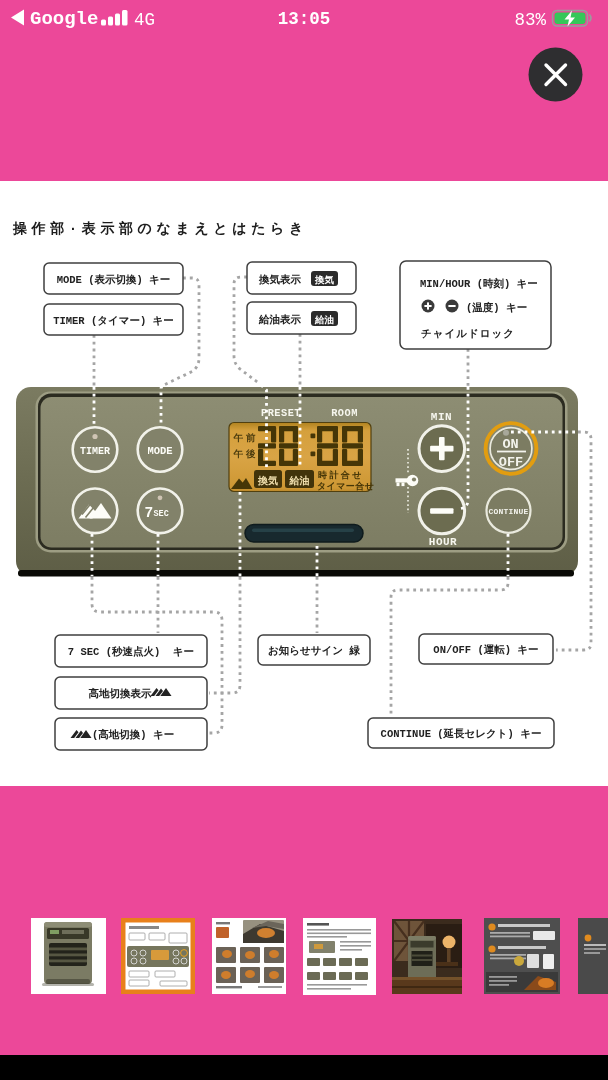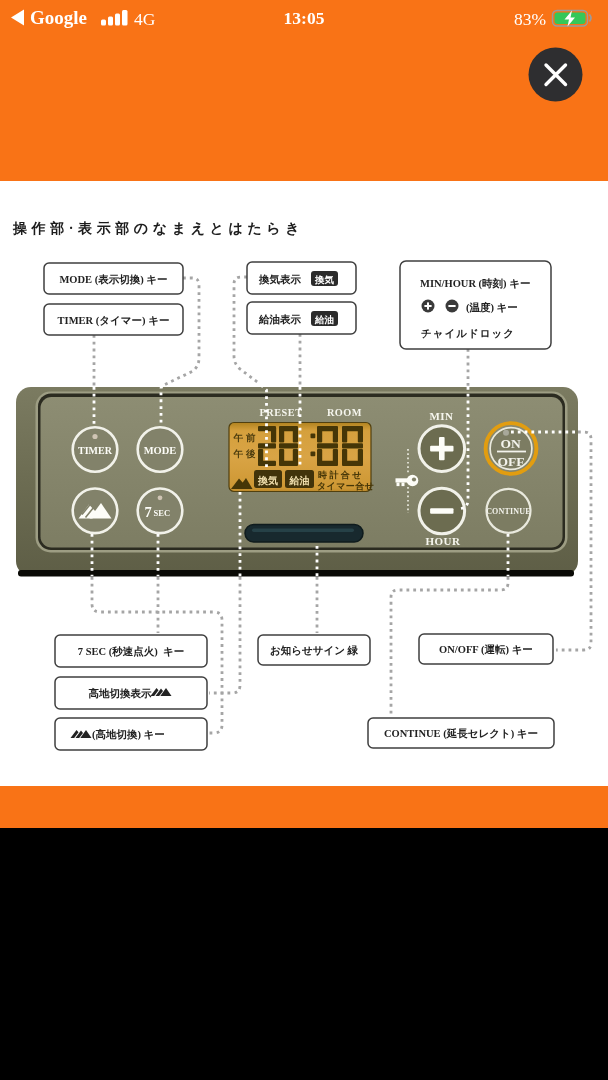--- a/index.html
+++ b/index.html
@@ -1,16 +1,16 @@
 <!DOCTYPE html>
 <html><head>
 <meta charset="utf-8">
 <style>
 html,body{margin:0;padding:0;background:#000;}
-#page{position:relative;width:608px;height:828px;background:#f97316;overflow:hidden;font-family:Liberation Serif, serif;}
+#page{position:relative;width:608px;height:1055px;background:#ec4899;overflow:hidden;font-family:Liberation Mono, monospace;}
 </style>
 </head>
 <body>
 <div id="page">
 <svg width="608" height="1080" viewBox="0 0 608 1080" xmlns="http://www.w3.org/2000/svg">
 <defs>
 <linearGradient id="frameg" x1="0" y1="0" x2="0" y2="1">
 <stop offset="0" stop-color="#7b7b61"></stop>
           <stop offset="0.5" stop-color="#6c6c52"></stop>
           <stop offset="1" stop-color="#5e5e46"></stop>

